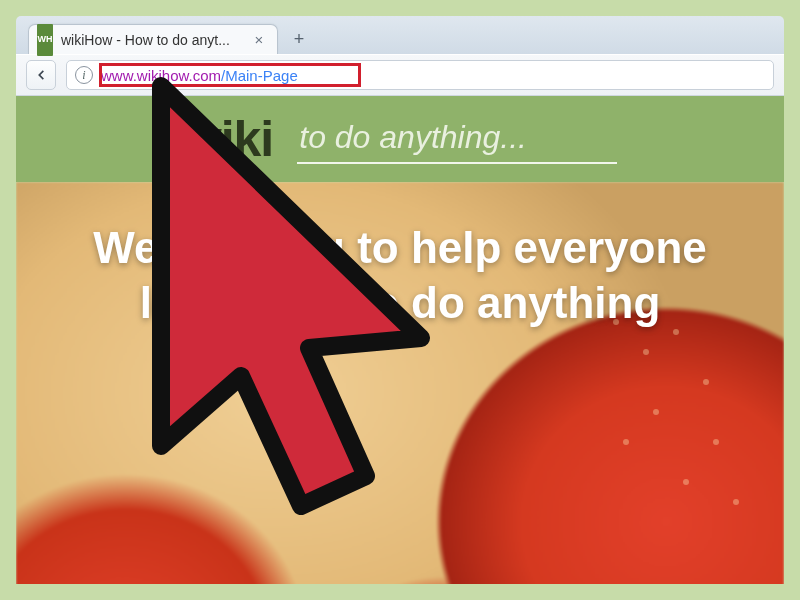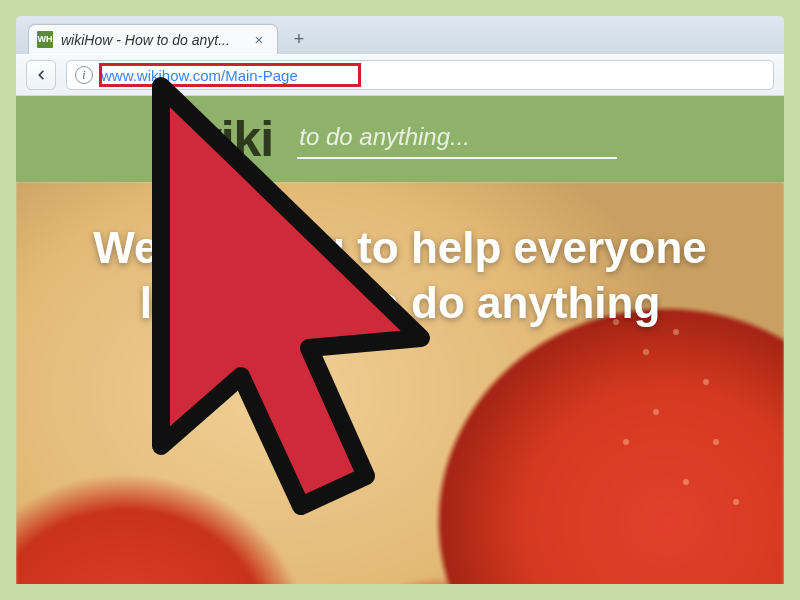--- a/index.html
+++ b/index.html
@@ -31,27 +31,27 @@
     display: flex; align-items: center;
     padding: 0 10px 0 8px;
     gap: 8px;
     min-width: 250px;
     font-size: 14px; color: #333;
     position: relative;
     box-shadow: 0 -1px 2px rgba(0,0,0,.04);
     cursor: default;
   }
   .favicon {
-    width: 16px; height: 17px; background:#5a8a3a;
+    width: 16px; height: 32px; background:#5a8a3a;
     color:#fff; font-size:9px; font-weight:700;
     display:flex;align-items:center;justify-content:center;
     font-family: Arial, sans-serif; line-height:1;
     border-radius:1px;
   }
-  .tab-title { flex:1; white-space:nowrap; overflow:hidden; text-overflow:ellipsis;font-style:italic; }
+  .tab-title { flex:1; white-space:nowrap; overflow:hidden; text-overflow:ellipsis; }
   .tab-close {
     width:16px;height:16px;display:flex;align-items:center;justify-content:center;
     color:#6b7684;font-size:15px;line-height:1;cursor:pointer;border-radius:3px;
   }
   .newtab {
     width:26px;height:22px;margin-left:8px;margin-bottom:4px;
     display:flex;align-items:center;justify-content:center;
     color:#55616e;font-size:18px;font-weight:300;cursor:pointer;
     border-radius:4px;
   }
@@ -73,21 +73,21 @@
     flex:1;height:30px;background:#fff;border:1px solid #c8d0d9;border-radius:5px;
     display:flex;align-items:center;padding:0 8px;gap:8px;font-size:15px;
     position:relative;
   }
   .site-info{
     width:18px;height:18px;border:1.5px solid #8a949f;border-radius:50%;
     display:flex;align-items:center;justify-content:center;font-size:12px;
     color:#566; font-style:italic; font-family:Georgia,serif; cursor:pointer;
   }
   .url { color:#555; white-space:nowrap; }
-  .url .domain{ color:#3b82f6; }
+  .url .domain{ color:#a21caf; }
   .url .path{ color:#3b82f6; }
   .highlight-box{
     position:absolute; left:32px; top:2px; height:24px; width:262px;
     border:3px solid #d11f2d; pointer-events:none;
   }
   
   .page { position:relative; height: calc(100% - 80px); overflow:hidden; }
   .greenbar{
     height:86px;background:#8fb26a;
     display:flex;align-items:center;justify-content:center;gap:24px;
@@ -97,21 +97,21 @@
     display:flex;align-items:baseline;font-weight:800;font-family:Arial,Helvetica,sans-serif;
     font-size:50px;letter-spacing:-1px;
   }
   .logo .wiki{color:#2d3a1e;}
   .logo .how{color:#fff;}
   .search{
     flex:0 0 320px; position:relative;
   }
   .search input{
     width:100%;background:transparent;border:none;border-bottom:2px solid #f2f6ec;
-    font-size:24px;color:#fff;padding:4px 2px 6px;outline:none;font-style:italic;
+    font-size:32px;color:#fff;padding:4px 2px 6px;outline:none;font-style:italic;
   }
   .search input::placeholder{color:#eef4e6;opacity:.95;font-style:italic;}
   .hero{
     position:relative;height:420px;overflow:hidden;
   }
   .hero-bg{
     position:absolute;inset:0;
     background:
       radial-gradient(ellipse 320px 300px at 650px 340px, #e2402a 0%, #d53920 45%, #a52414 70%, transparent 72%),
       radial-gradient(ellipse 260px 240px at 110px 460px, #e2402a 0%, #c93319 55%, transparent 70%),

